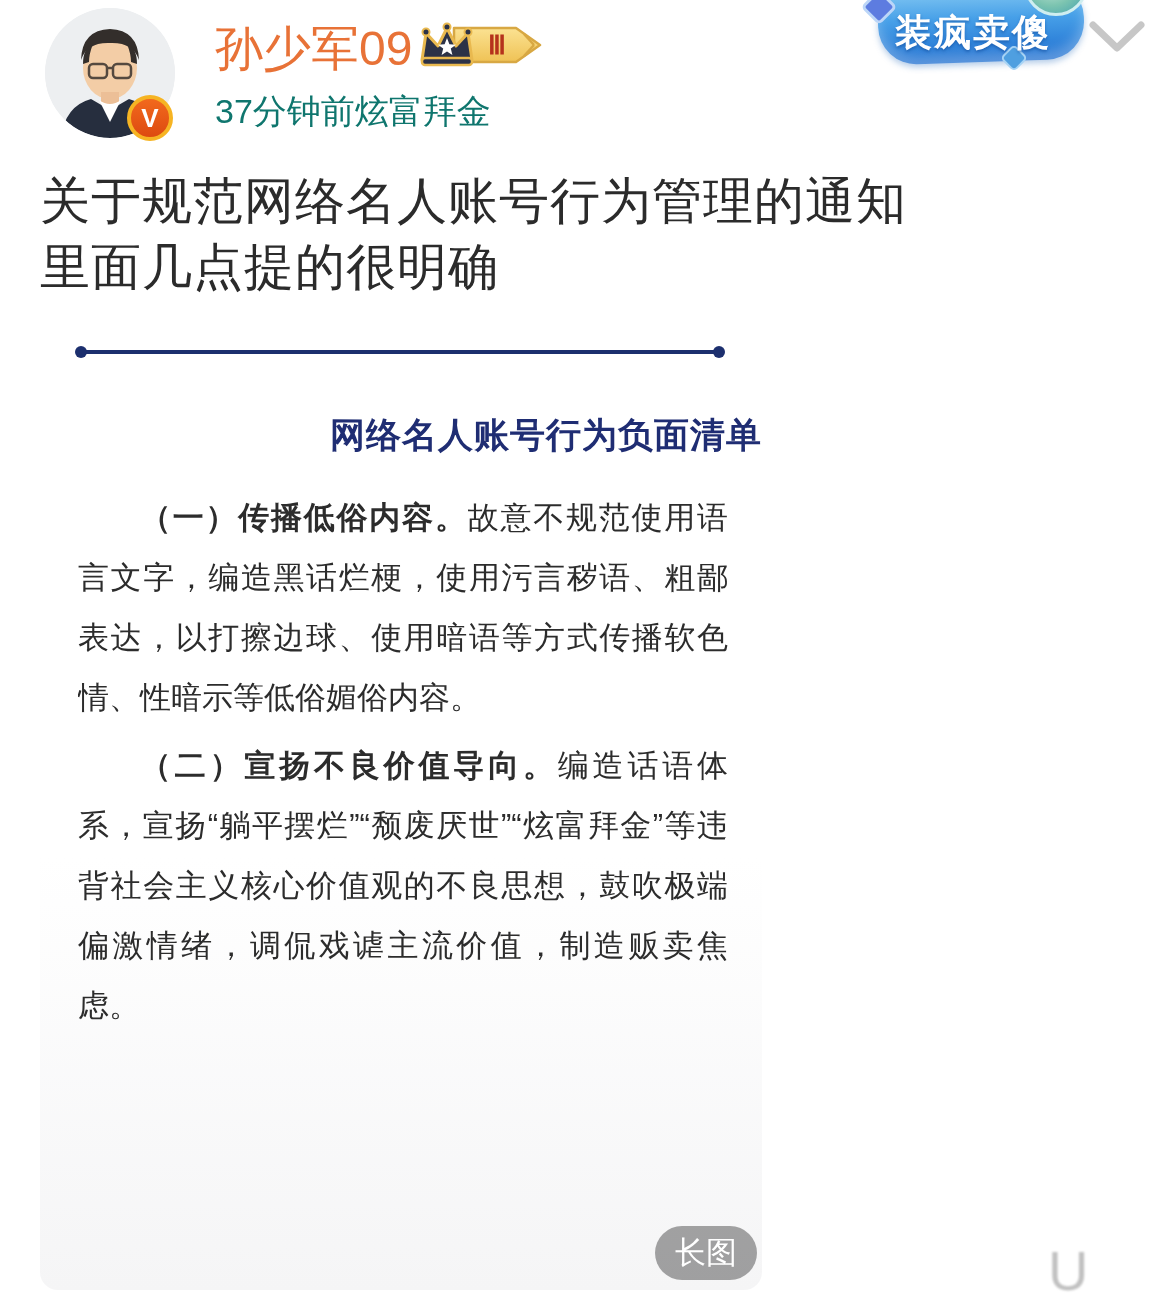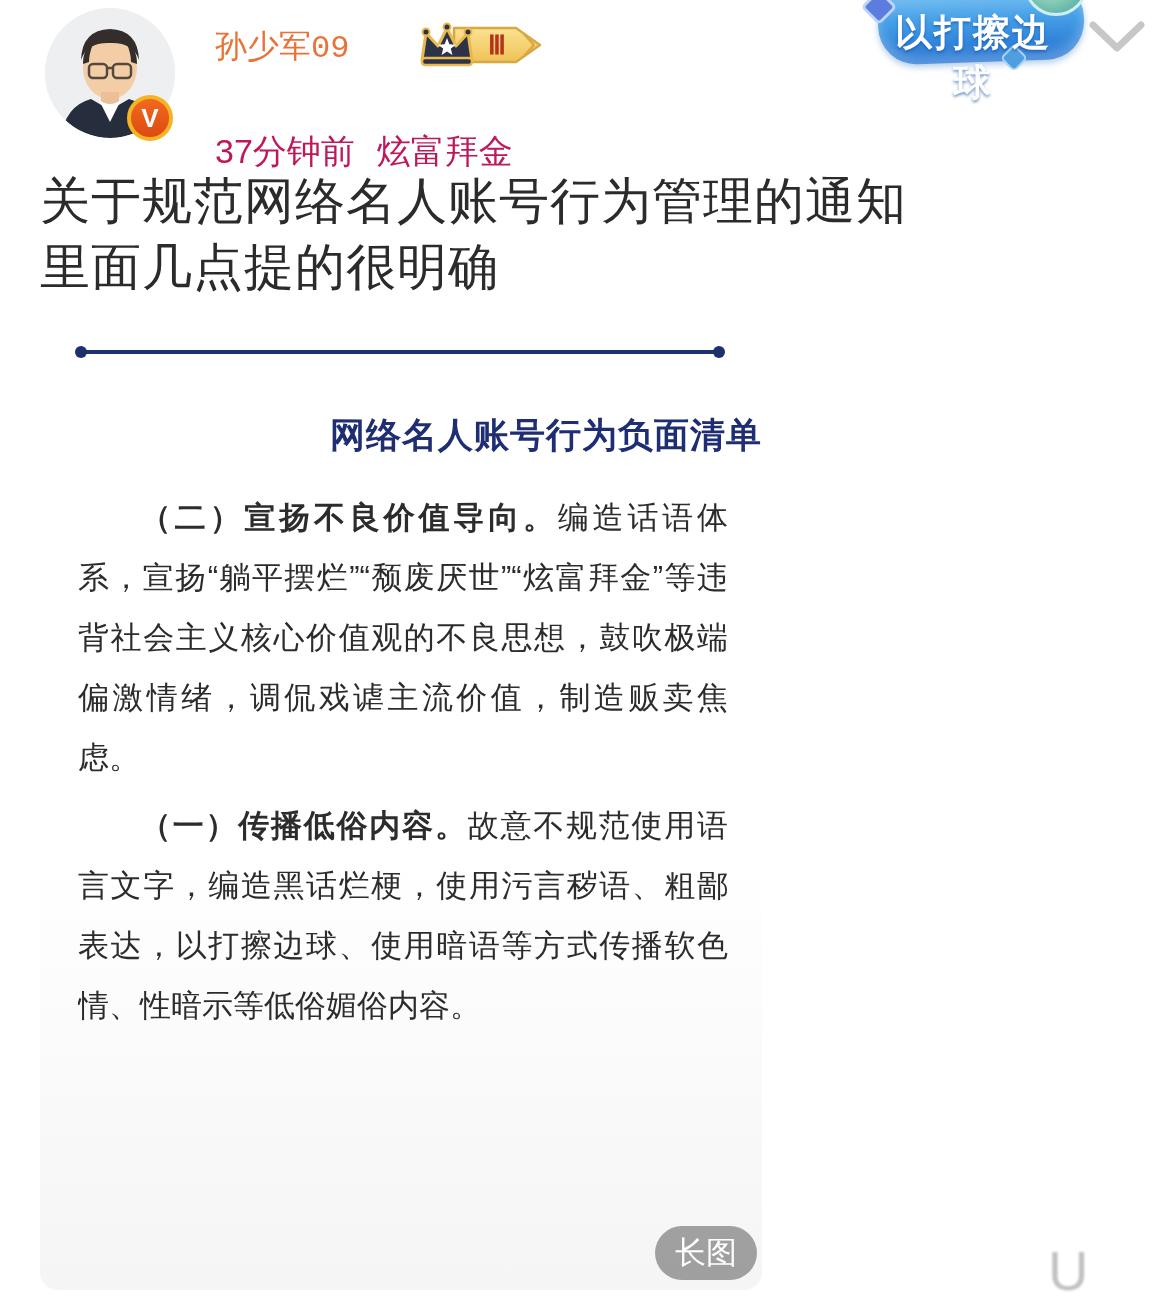--- a/index.html
+++ b/index.html
@@ -17,27 +17,27 @@
   .v-badge {
     position:absolute; left:127px; top:95px; width:46px; height:46px;
     border-radius:50%;
     background:linear-gradient(180deg,#f2691d 0%, #dd4a10 100%);
     border:4px solid #f6b423;
     color:#ffffff; font-weight:bold; font-size:26px;
     display:flex; align-items:center; justify-content:center;
   }
   .username {
     position:absolute; left:215px; top:22px;
-    font-size:32px; line-height:54px; color:#e87237;font-family:Liberation Mono, monospace;
+    font-size:48px; line-height:54px; color:#e87237;
   }
   .vip-badge { position:absolute; left:412px; top:20px; width:134px; height:50px; }
   .meta {
     position:absolute; left:215px; top:90px;
-    display:flex; gap:22px;
-    font-size:34px; line-height:42px; color:#be185d;margin-top:40px;
+    display:flex; 
+    font-size:34px; line-height:42px; color:#0f766e;
   }
   .top-badge { position:absolute; left:878px; top:-18px; width:206px; height:80px; }
   .top-badge .pill {
     position:absolute; inset:0; border-radius:38px;
     background:linear-gradient(180deg,#8fd0f5 0%, #47a0e8 45%, #1f6fd0 100%);
     transform:rotate(-2deg);
     box-shadow:inset 0 -8px 12px rgba(255,255,255,0.28), 0 3px 6px rgba(40,110,190,0.35);
   }
   .top-badge .label {
     position:absolute; left:0; right:16px; top:26px; text-align:center;
@@ -155,38 +155,38 @@
   <div class="meta">
     <span>37分钟前</span>
     <span>炫富拜金</span>
   </div>
 
   <div class="top-badge">
     <div class="pill"></div>
     <div class="gem gem-left"></div>
     <div class="coin"></div>
     <div class="gem gem-right"></div>
-    <div class="label">以打擦边球</div>
+    <div class="label">装疯卖傻</div>
   </div>
 
   <div class="chevron">
     <svg viewBox="0 0 58 42" width="58" height="42">
       <polyline points="5,7 29,30 53,7" fill="none" stroke="#c7c7c7" stroke-width="7" stroke-linecap="round" stroke-linejoin="round"></polyline>
     </svg>
   </div>
 
   <div class="post-text">关于规范网络名人账号行为管理的通知
 里面几点提的很明确</div>
 
   <div class="image-card">
     <div class="divider"></div>
     <div class="card-heading">网络名人账号行为负面清单</div>
     <div class="card-body">
+      <p><b>（一）传播低俗内容。</b><span>故意不规范使用语言文字，编造黑话烂梗，使用污言秽语、粗鄙表达，以打擦边球、使用暗语等方式传播软色情、性暗示等低俗媚俗内容。</span></p>
       <p><b>（二）宣扬不良价值导向。</b><span>编造话语体系，宣扬“躺平摆烂”“颓废厌世”“炫富拜金”等违背社会主义核心价值观的不良思想，鼓吹极端偏激情绪，调侃戏谑主流价值，制造贩卖焦虑。</span></p>
-      <p><b>（一）传播低俗内容。</b><span>故意不规范使用语言文字，编造黑话烂梗，使用污言秽语、粗鄙表达，以打擦边球、使用暗语等方式传播软色情、性暗示等低俗媚俗内容。</span></p>
 
     </div>
     <div class="long-badge">长图</div>
   </div>
 
   <div class="watermark">U</div>
 
 </div>
 
 </body></html>

